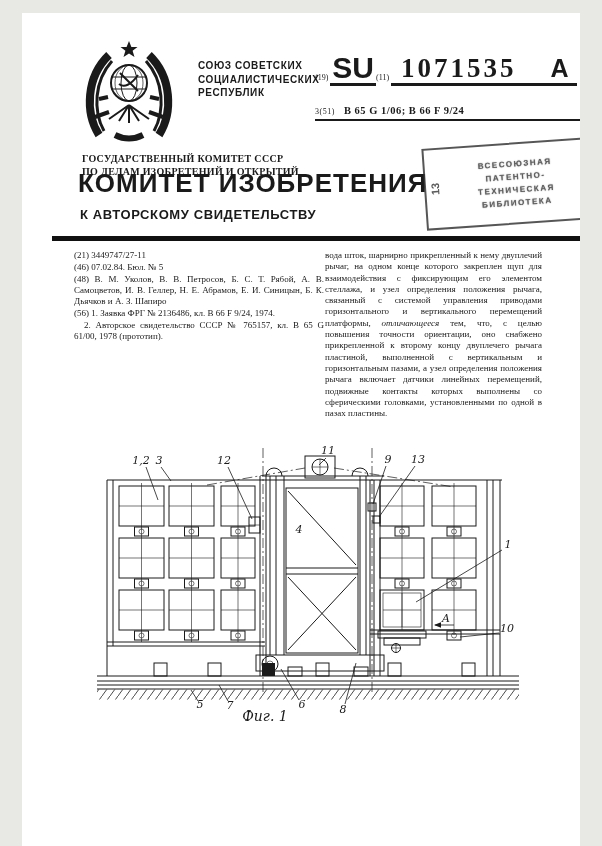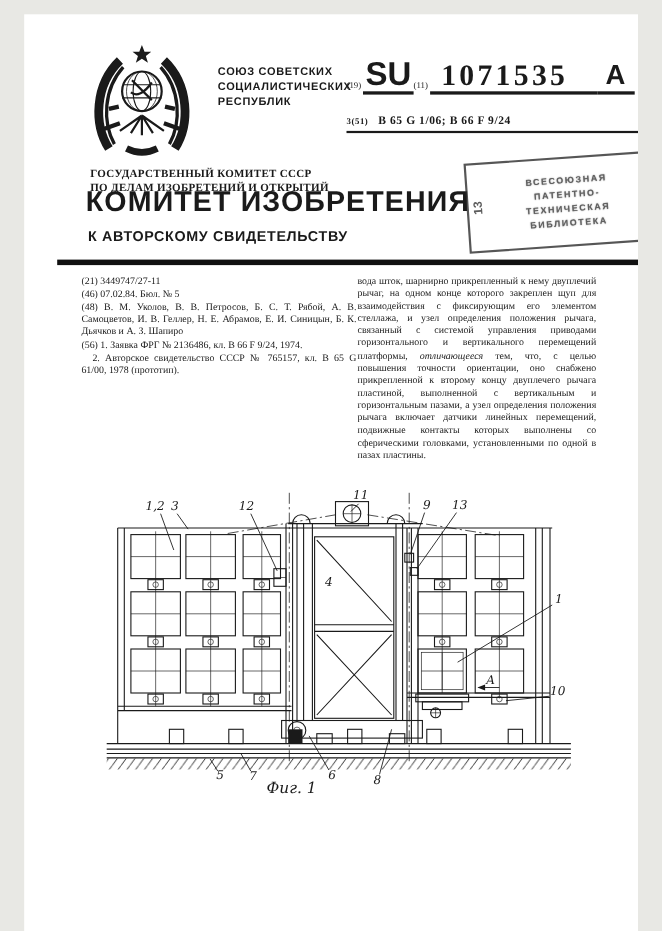--- a/index.html
+++ b/index.html
@@ -12,21 +12,21 @@
   .docnum{position:absolute;left:293px;top:40px;display:flex;align-items:flex-end;white-space:nowrap;}
   .docnum .tiny{font-size:8px;padding:0 2px 4px 0;}
   .docnum .su{font-family:"Liberation Sans",sans-serif;font-weight:bold;font-size:30px;line-height:30px;
         border-bottom:3px solid #1a1a1a;padding:0 2px;}
   .docnum .num{font-weight:bold;font-size:27px;line-height:30px;letter-spacing:3px;
         border-bottom:3px solid #1a1a1a;padding:0 26px 0 10px;}
   .docnum .kind{font-family:"Liberation Sans",sans-serif;font-weight:bold;font-size:25px;line-height:30px;
         border-bottom:3px solid #1a1a1a;padding:0 8px;}
   .ipc{position:absolute;left:293px;top:92px;width:272px;border-bottom:2px solid #1a1a1a;
         padding-bottom:3px;font-size:10.5px;font-weight:bold;letter-spacing:.5px;}
-  .ipc .tiny{font-size:8px;font-weight:bold;padding-right:6px;}
+  .ipc .tiny{font-size:8px;font-weight:normal;padding-right:6px;}
   .committee{position:absolute;left:60px;top:140px;font-family:Liberation Serif, serif;
         font-weight:bold;font-size:10px;line-height:12.5px;letter-spacing:.3px;white-space:pre-line;}
   .page-title{position:absolute;left:56px;top:155px;font-family:"Liberation Sans",sans-serif;
         font-weight:bold;font-size:26px;letter-spacing:1px;}
   .page-subtitle{position:absolute;left:58px;top:194px;font-family:"Liberation Sans",sans-serif;
         font-weight:bold;font-size:13px;letter-spacing:.6px;}
   .stamp{position:absolute;left:402px;top:130px;width:162px;height:78px;border:2px solid #2d2d2d;
         transform:rotate(-4deg);display:flex;align-items:center;opacity:.8;}
   .stamp-number{font-family:"Liberation Sans",sans-serif;font-weight:bold;font-size:11px;
         transform:rotate(-90deg);width:18px;text-align:center;color:#333;}

